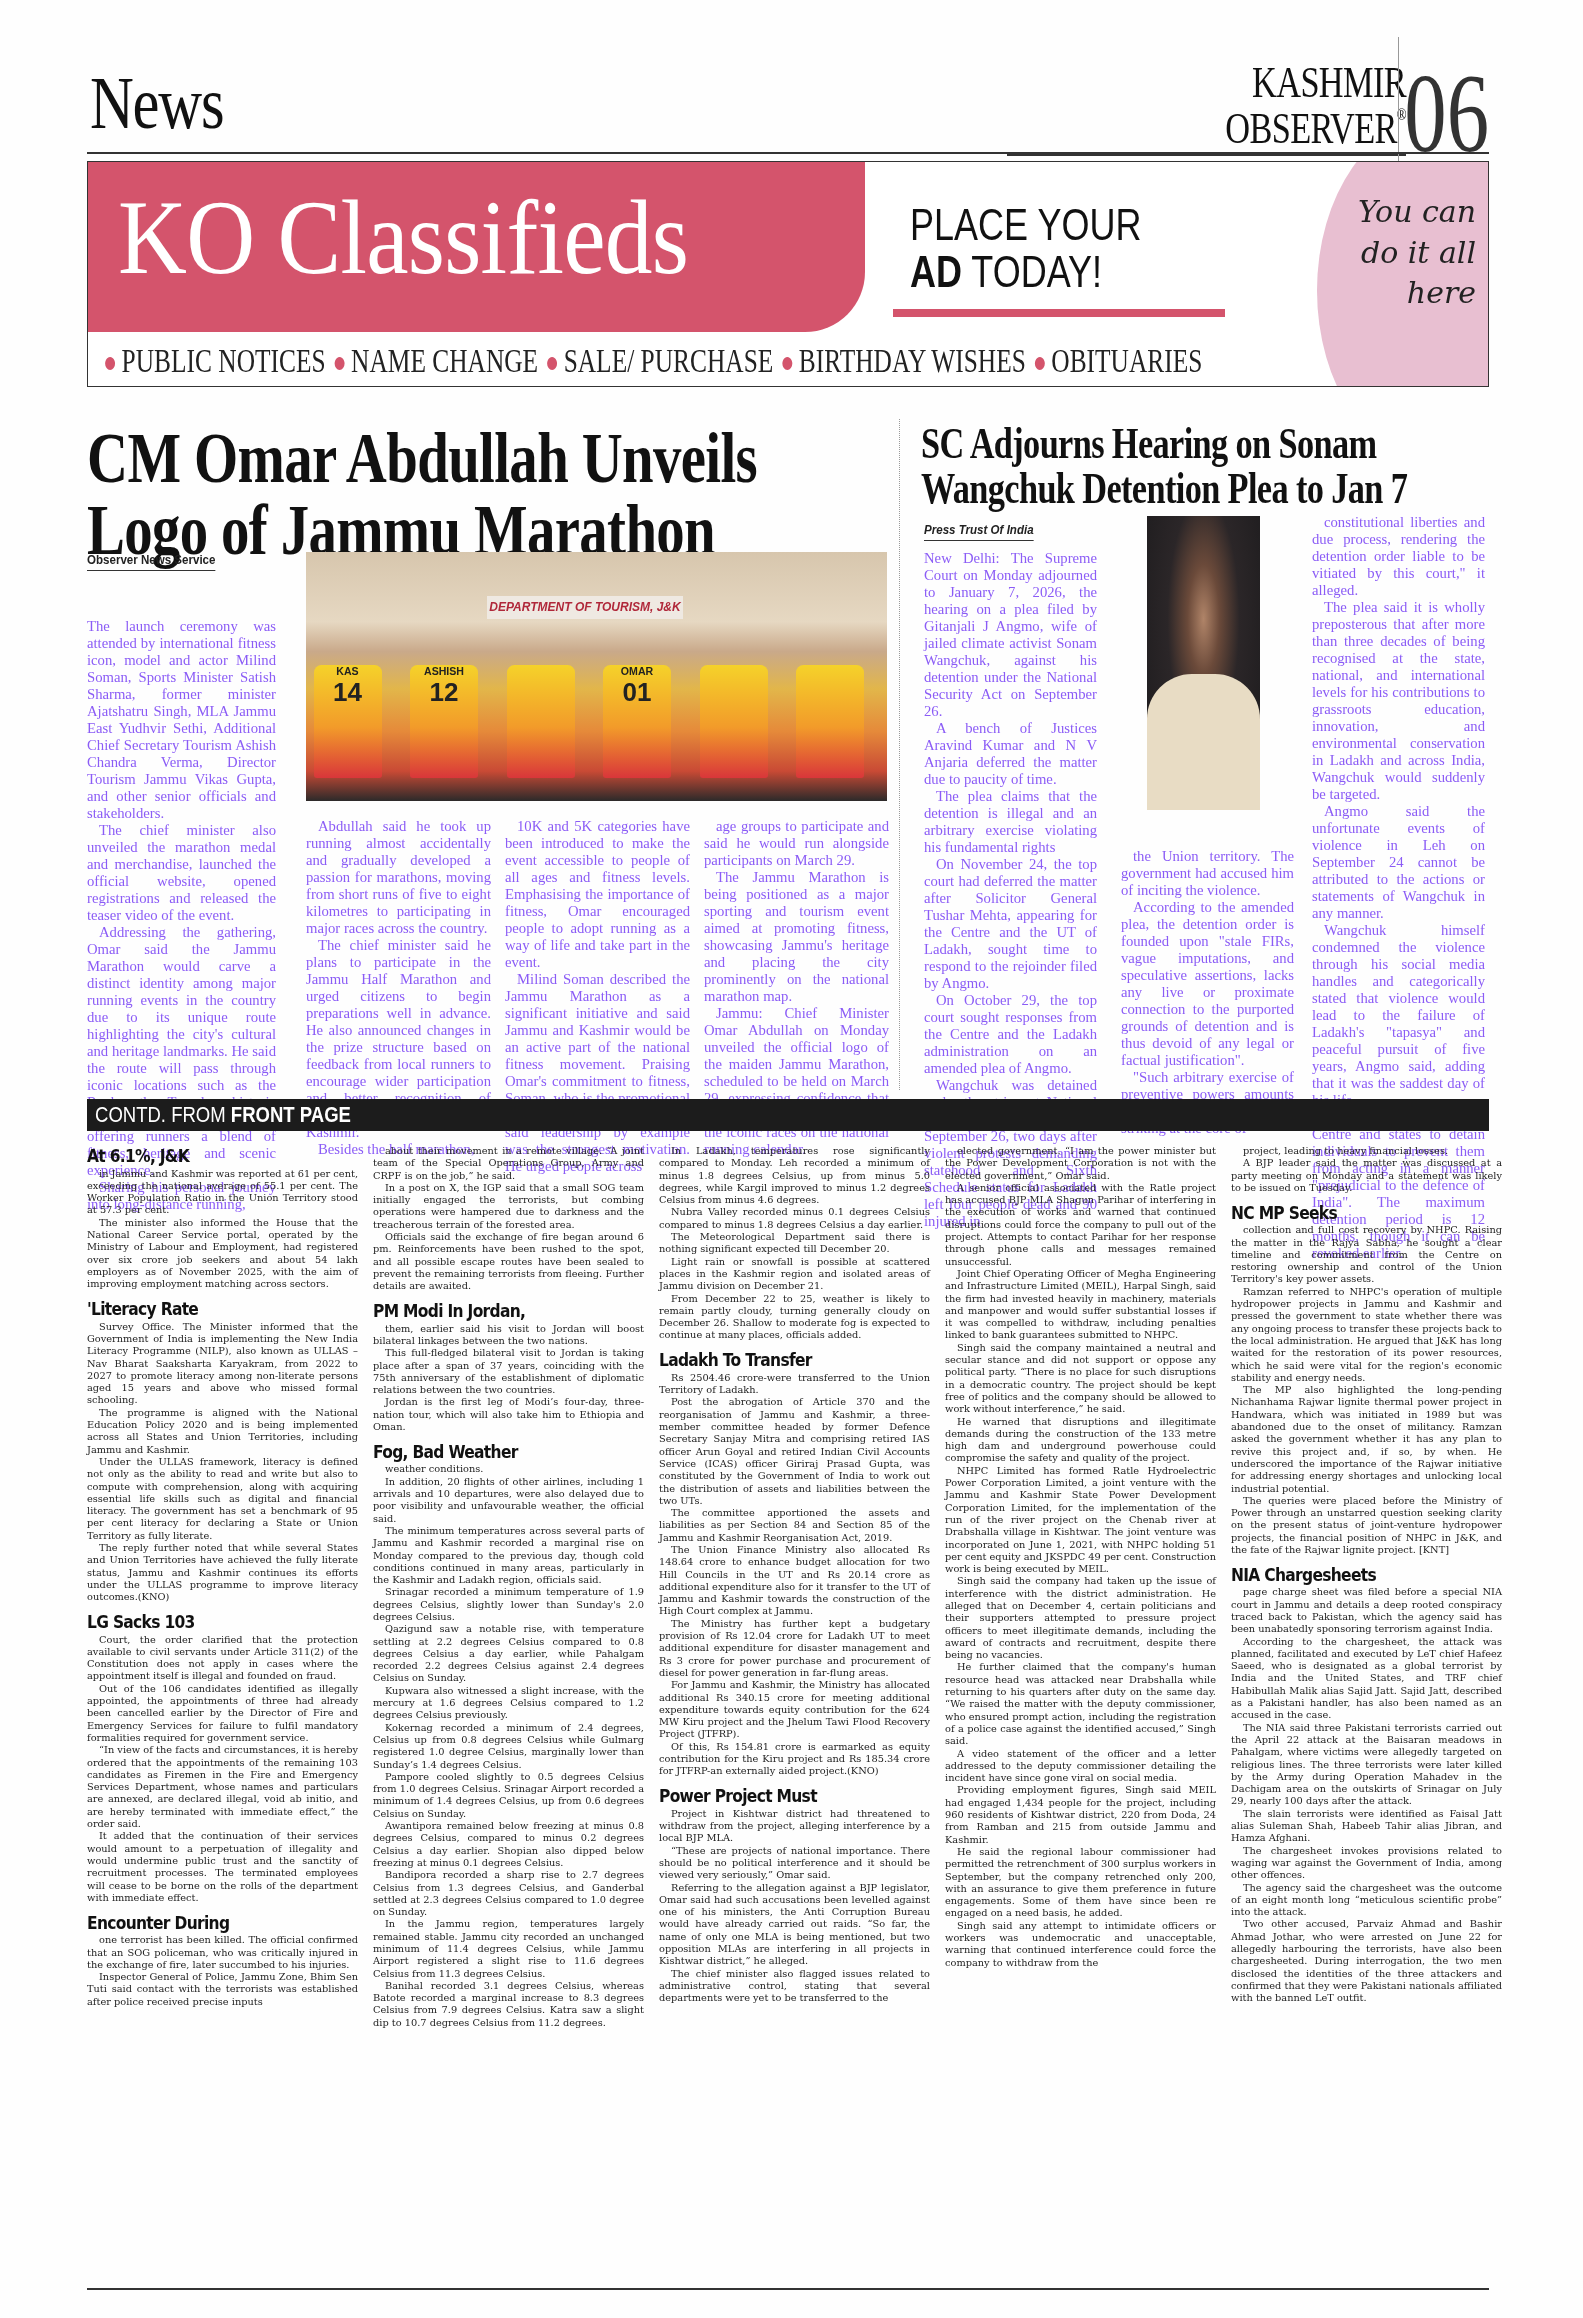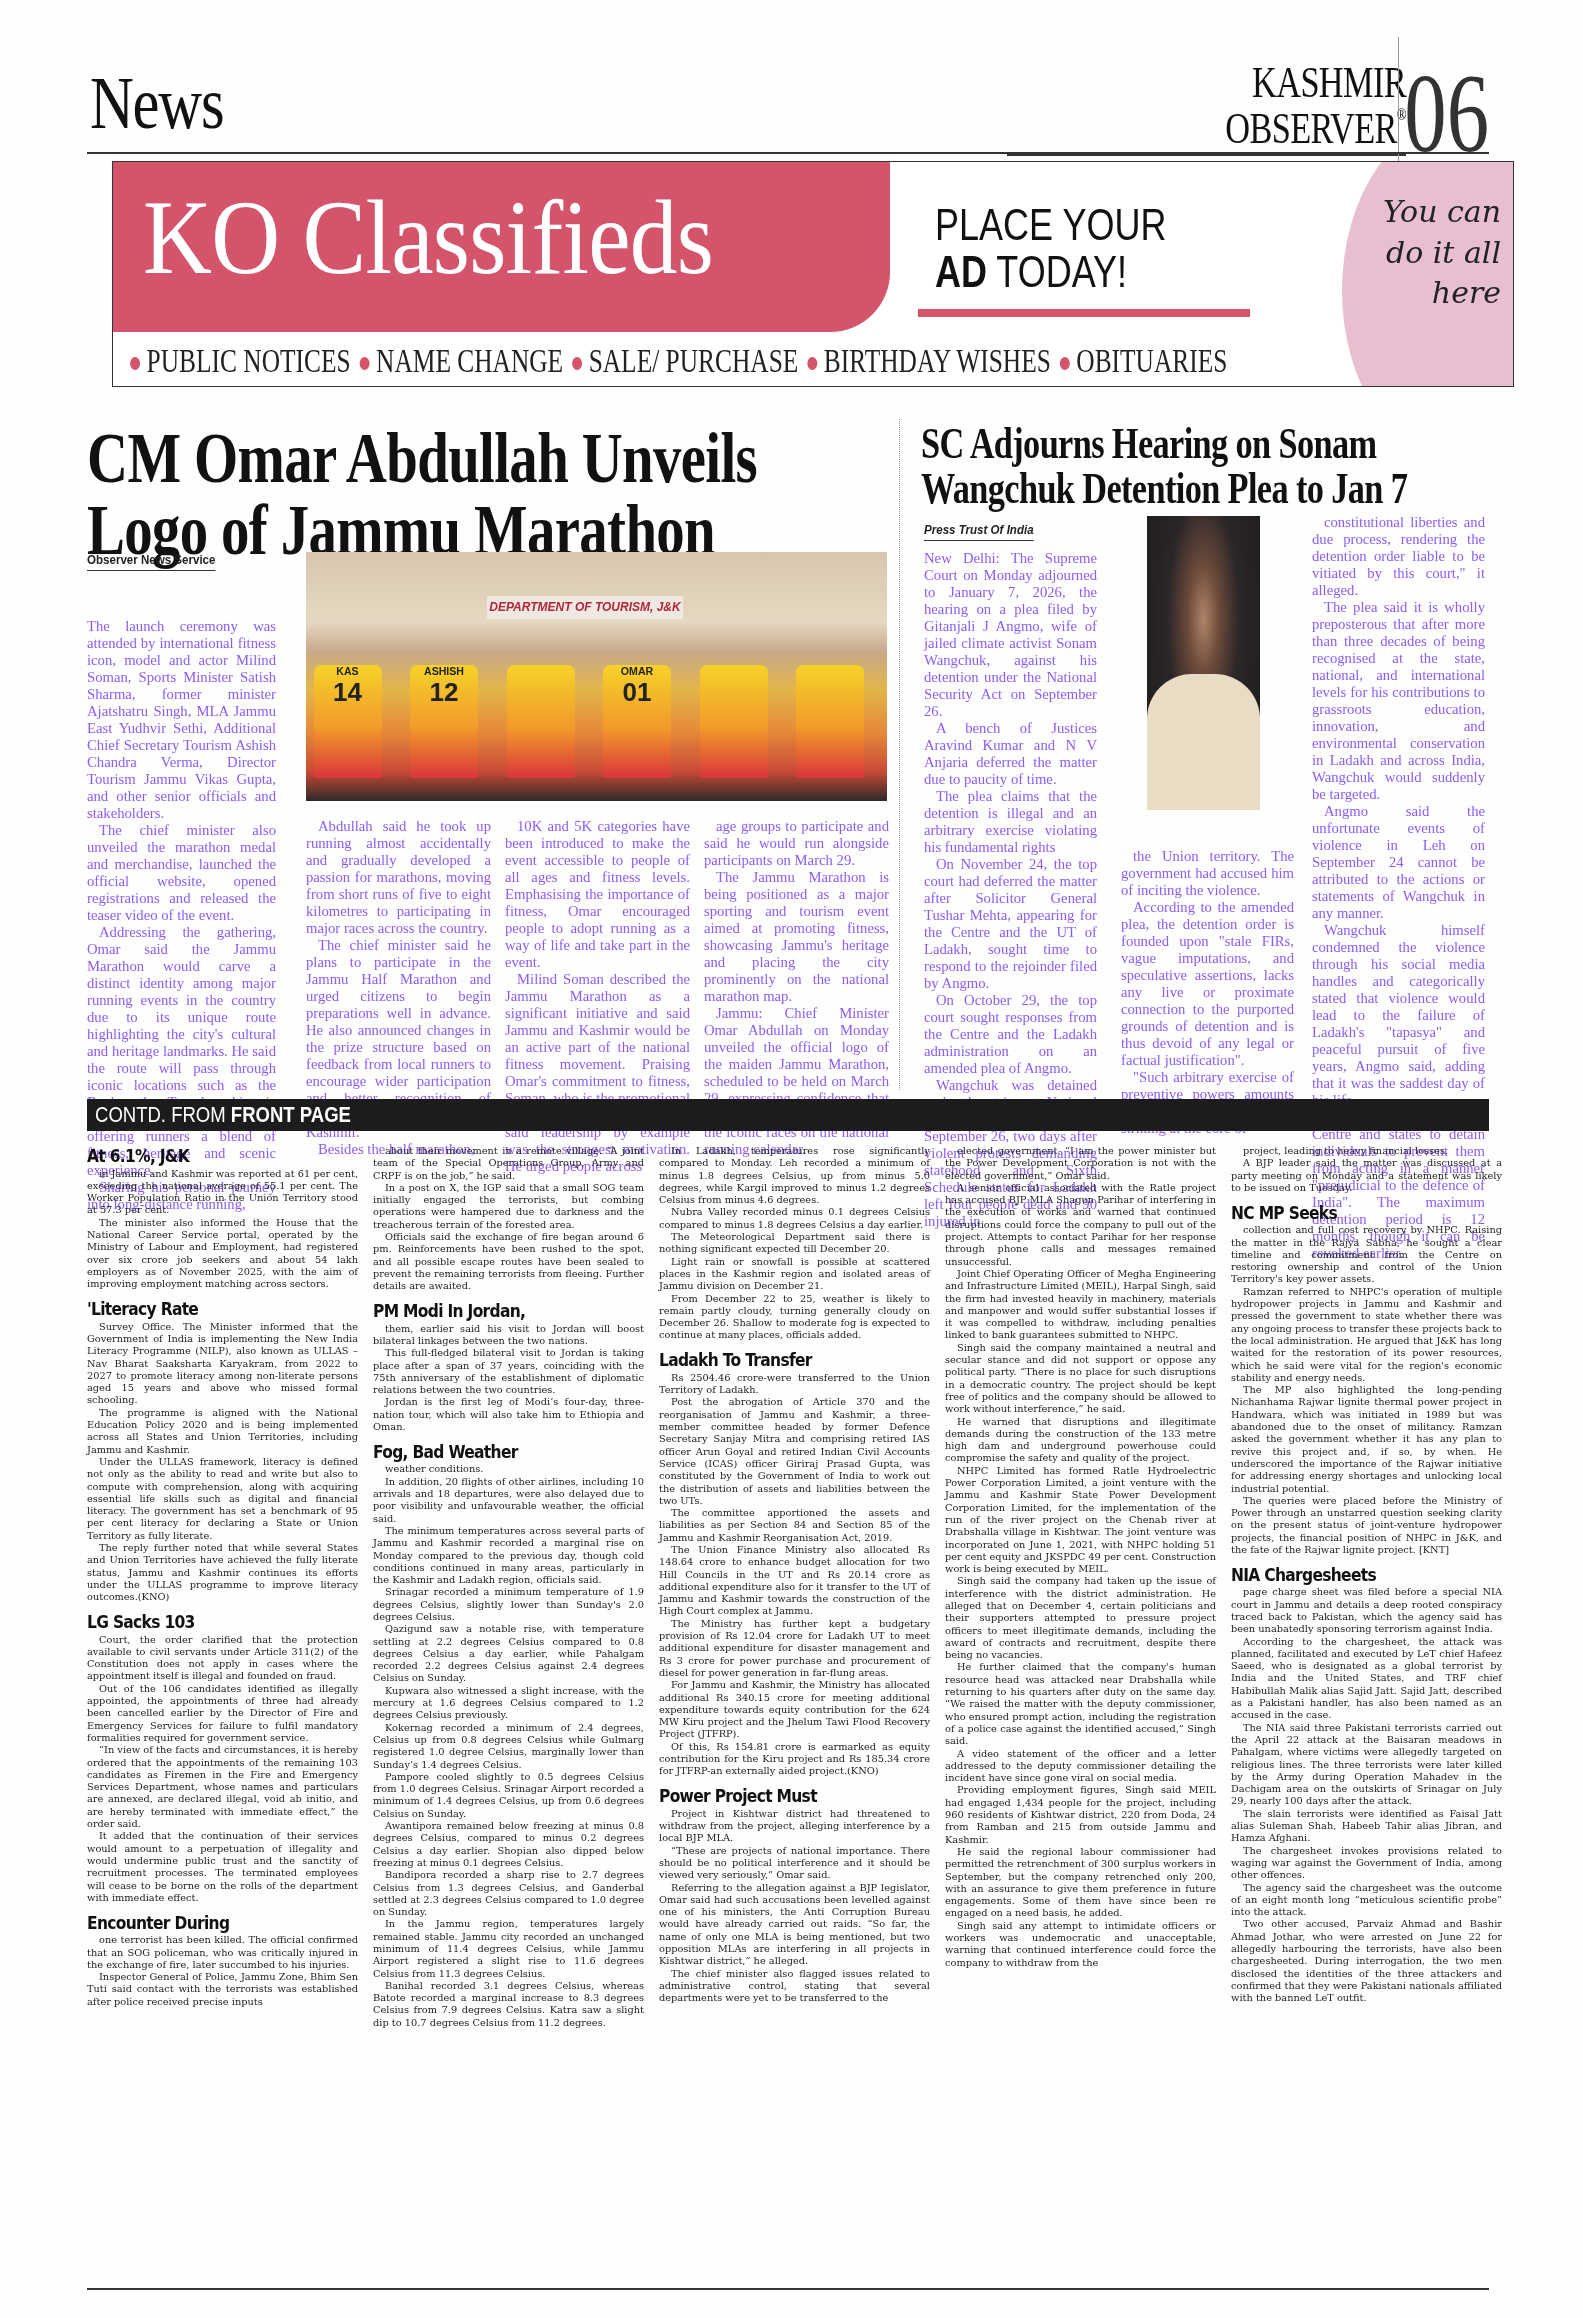--- a/index.html
+++ b/index.html
@@ -12,21 +12,21 @@
   .paper-block { position: absolute; right: 83px; top: 0; width: 422px; text-align: right; }
   .paper-name { display: block; font-family: "Liberation Serif", serif; font-size: 44px; letter-spacing: -0.8px; transform: scaleX(0.78); transform-origin: right top; line-height: 1.05; color: #111; }
   .paper-name sup { font-size: 16.6px; vertical-align: top; }
   .paper-rule { height: 2.3px; background: #333; margin: 1.5px 0 4.5px 22.6px; }
   .paper-date { display: block; font-family: "Liberation Sans", sans-serif; font-weight: bold; font-size: 32px; transform: scaleX(0.72); transform-origin: right top; line-height: 1.05; color: #111; letter-spacing: 0.4px; }
   .page-number { position: absolute; right: 0; top: -4.5px; font-family: "Liberation Serif", serif; font-size: 113px; color: #333; line-height: 1; transform: scaleX(0.75); transform-origin: right top; }
   .page-vrule { position: absolute; right: 90px; top: -22.6px; width: 1.5px; height: 136px; background: #999; }
   .mast-rule { position: absolute; left: 87px; top: 152px; width: 1402px; height: 2.3px; background: #333; }
 
   
-  .ad { position: absolute; left: 87px; top: 161px; width: 1402px; height: 226px; border: 1.5px solid #333; background: #fff; overflow: hidden; margin-left: 25px; }
+  .ad { position: absolute; left: 87px; top: 161px; width: 1402px; height: 226px; border: 1.5px solid #333; background: #fff; overflow: hidden; }
   .ad-red { position: absolute; left: 0; top: 0; width: 777px; height: 170px; background: #d4546c; border-bottom-right-radius: 60px; }
   .ad-title { position: absolute; left: 30px; top: 22.6px; font-family: "Liberation Serif", serif; font-size: 106px; color: #fff; letter-spacing: -0.8px; transform: scaleX(0.9); transform-origin: left top; line-height: 1; white-space: nowrap; }
   .ad-place { position: absolute; left: 822px; top: 39px; font-family: "Liberation Sans", sans-serif; font-size: 45px; line-height: 1.05; color: #111; transform: scaleX(0.8); transform-origin: left top; white-space: nowrap; }
   .ad-place b { font-weight: bold; }
   .ad-bar { position: absolute; left: 805px; top: 147px; width: 332px; height: 7.5px; background: #d4546c; }
   .ad-oval { position: absolute; left: 1229px; top: -45px; width: 241px; height: 347px; border-radius: 50%; background: #e8bfd1; }
   .ad-script { position: absolute; left: 1267px; top: 30px; width: 121px; font-family: "DejaVu Serif", serif; font-style: italic; font-size: 30px; line-height: 1.35; color: #222; text-align: right; }
   .ad-cats { position: absolute; left: 15px; top: 181px; display: flex; gap: 9px; font-family: "Liberation Serif", serif; font-size: 33px; color: #222; transform: scaleX(0.77); transform-origin: left top; white-space: nowrap; }
   .ad-cat .dot { color: #d4546c; font-size: 30px; margin-right: 6px; }
 
@@ -195,21 +195,21 @@
 <div class="contd-col" id="ct-col1" style="left:373px;">
     <p>about their movement in a remote village. “A joint team of the Special Operations Group, Army and CRPF is on the job,” he said.</p>
     <p>In a post on X, the IGP said that a small SOG team initially engaged the terrorists, but combing operations were hampered due to darkness and the treacherous terrain of the forested area.</p>
     <p>Officials said the exchange of fire began around 6 pm. Reinforcements have been rushed to the spot, and all possible escape routes have been sealed to prevent the remaining terrorists from fleeing. Further details are awaited.</p>
     <h3 class="kicker">PM Modi In Jordan,</h3>
     <p>them, earlier said his visit to Jordan will boost bilateral linkages between the two nations.</p>
     <p>This full-fledged bilateral visit to Jordan is taking place after a span of 37 years, coinciding with the 75th anniversary of the establishment of diplomatic relations between the two countries.</p>
     <p>Jordan is the first leg of Modi’s four-day, three-nation tour, which will also take him to Ethiopia and Oman.</p>
     <h3 class="kicker">Fog, Bad Weather</h3>
     <p>weather conditions.</p>
-    <p>In addition, 20 flights of other airlines, including 10 arrivals and 18 departures, were also delayed due to poor visibility and unfavourable weather, the official said.</p>
+    <p>In addition, 20 flights of other airlines, including 1 arrivals and 10 departures, were also delayed due to poor visibility and unfavourable weather, the official said.</p>
     <p>The minimum temperatures across several parts of Jammu and Kashmir recorded a marginal rise on Monday compared to the previous day, though cold conditions continued in many areas, particularly in the Kashmir and Ladakh region, officials said.</p>
     <p>Srinagar recorded a minimum temperature of 1.9 degrees Celsius, slightly lower than Sunday's 2.0 degrees Celsius.</p>
     <p>Qazigund saw a notable rise, with temperature settling at 2.2 degrees Celsius compared to 0.8 degrees Celsius a day earlier, while Pahalgam recorded 2.2 degrees Celsius against 2.4 degrees Celsius on Sunday.</p>
     <p>Kupwara also witnessed a slight increase, with the mercury at 1.6 degrees Celsius compared to 1.2 degrees Celsius previously.</p>
     <p>Kokernag recorded a minimum of 2.4 degrees, Celsius up from 0.8 degrees Celsius while Gulmarg registered 1.0 degree Celsius, marginally lower than Sunday’s 1.4 degrees Celsius.</p>
     <p>Pampore cooled slightly to 0.5 degrees Celsius from 1.0 degrees Celsius. Srinagar Airport recorded a minimum of 1.4 degrees Celsius, up from 0.6 degrees Celsius on Sunday.</p>
     <p>Awantipora remained below freezing at minus 0.8 degrees Celsius, compared to minus 0.2 degrees Celsius a day earlier. Shopian also dipped below freezing at minus 0.1 degrees Celsius.</p>
     <p>Bandipora recorded a sharp rise to 2.7 degrees Celsius from 1.3 degrees Celsius, and Ganderbal settled at 2.3 degrees Celsius compared to 1.0 degree on Sunday.</p>
     <p>In the Jammu region, temperatures largely remained stable. Jammu city recorded an unchanged minimum of 11.4 degrees Celsius, while Jammu Airport registered a slight rise to 11.6 degrees Celsius from 11.3 degrees Celsius.</p>
     <p>Banihal recorded 3.1 degrees Celsius, whereas Batote recorded a marginal increase to 8.3 degrees Celsius from 7.9 degrees Celsius. Katra saw a slight dip to 10.7 degrees Celsius from 11.2 degrees.</p>

